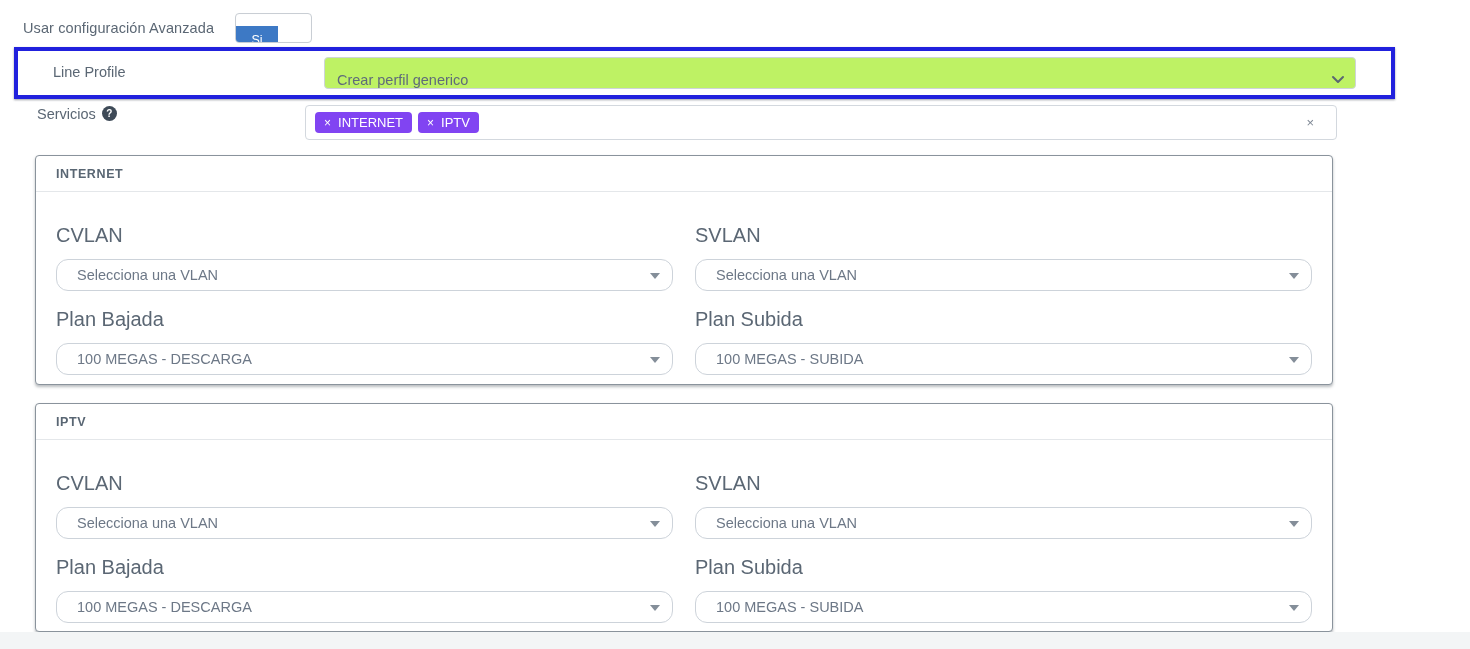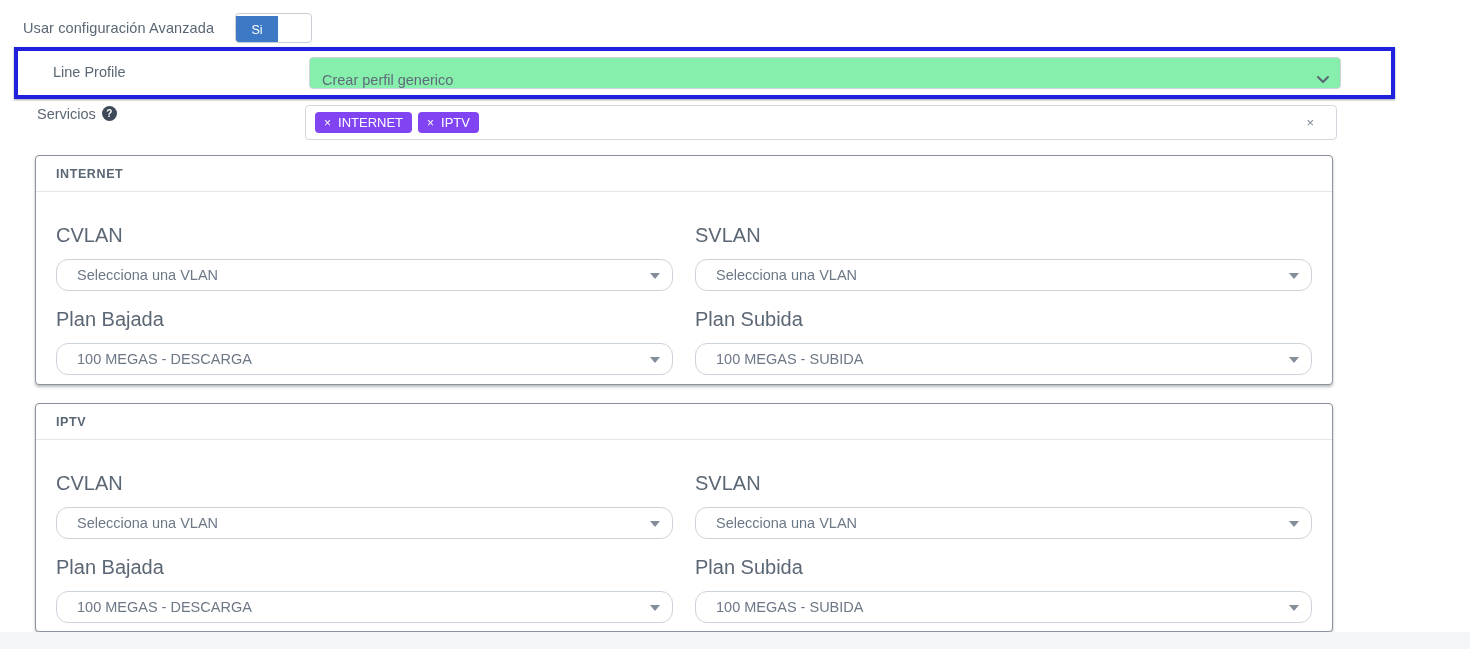--- a/index.html
+++ b/index.html
@@ -6,30 +6,30 @@
   html,body { width:1470px; height:649px; background:#ffffff; overflow:hidden;
               font-family:"Liberation Sans","DejaVu Sans",sans-serif; }
   .page { position:relative; width:1470px; height:649px; background:#ffffff; }
 
   
   .toggle-row { position:absolute; left:23px; top:13px; display:flex; align-items:center; }
   .toggle-label { font-size:14.5px; color:#5b6774; letter-spacing:.1px; }
   .toggle { position:relative; margin-left:21px; width:77px; height:30px; background:#ffffff;
             border:1px solid #c9ced4; border-radius:4px; overflow:hidden; cursor:pointer;
             box-shadow:inset 0 0 1px rgba(0,0,0,.05); }
-  .toggle-on { position:absolute; left:0; top:2px; width:42px; height:100%; background:#3d79c5;
+  .toggle-on { position:absolute; left:0; top:12px; width:42px; height:100%; background:#3d79c5;
                color:#ffffff; font-size:12.5px; display:flex; align-items:center; justify-content:center; }
 
   
   .highlight-box { position:absolute; left:14px; top:47px; width:1381px; height:52px;
                    border:4px solid #2121dd; background:#ffffff;
                    box-shadow:0 1px 2px rgba(40,45,60,.45); }
   .lp-label { position:absolute; left:35px; top:13px; font-size:14.5px; color:#5b6774; }
-  .lp-select { position:absolute; left:291px; top:6px; width:1032px; height:32px;
-               border:1px solid #ced4da; border-radius:4px; background:#86efac;
+  .lp-select { position:absolute; left:306px; top:6px; width:1032px; height:32px;
+               border:1px solid #ced4da; border-radius:4px; background:#bef264;
                display:flex; align-items:center; padding:13px 30px 0 12px; cursor:pointer; }
   .lp-select-value { font-size:14.5px; color:#5f6b7a; }
   .lp-chevron { position:absolute; right:10px; top:12px; }
 
   
   .serv-label-wrap { position:absolute; left:37px; top:106px; display:flex; align-items:flex-start; }
   .serv-label { font-size:14.5px; color:#5b6774; }
   .help-icon { margin-left:6px; width:15px; height:15px; border-radius:50%; background:#3e4a57;
                color:#ffffff; font-size:10px; font-weight:bold; display:flex; align-items:center;
                justify-content:center; line-height:1; }

